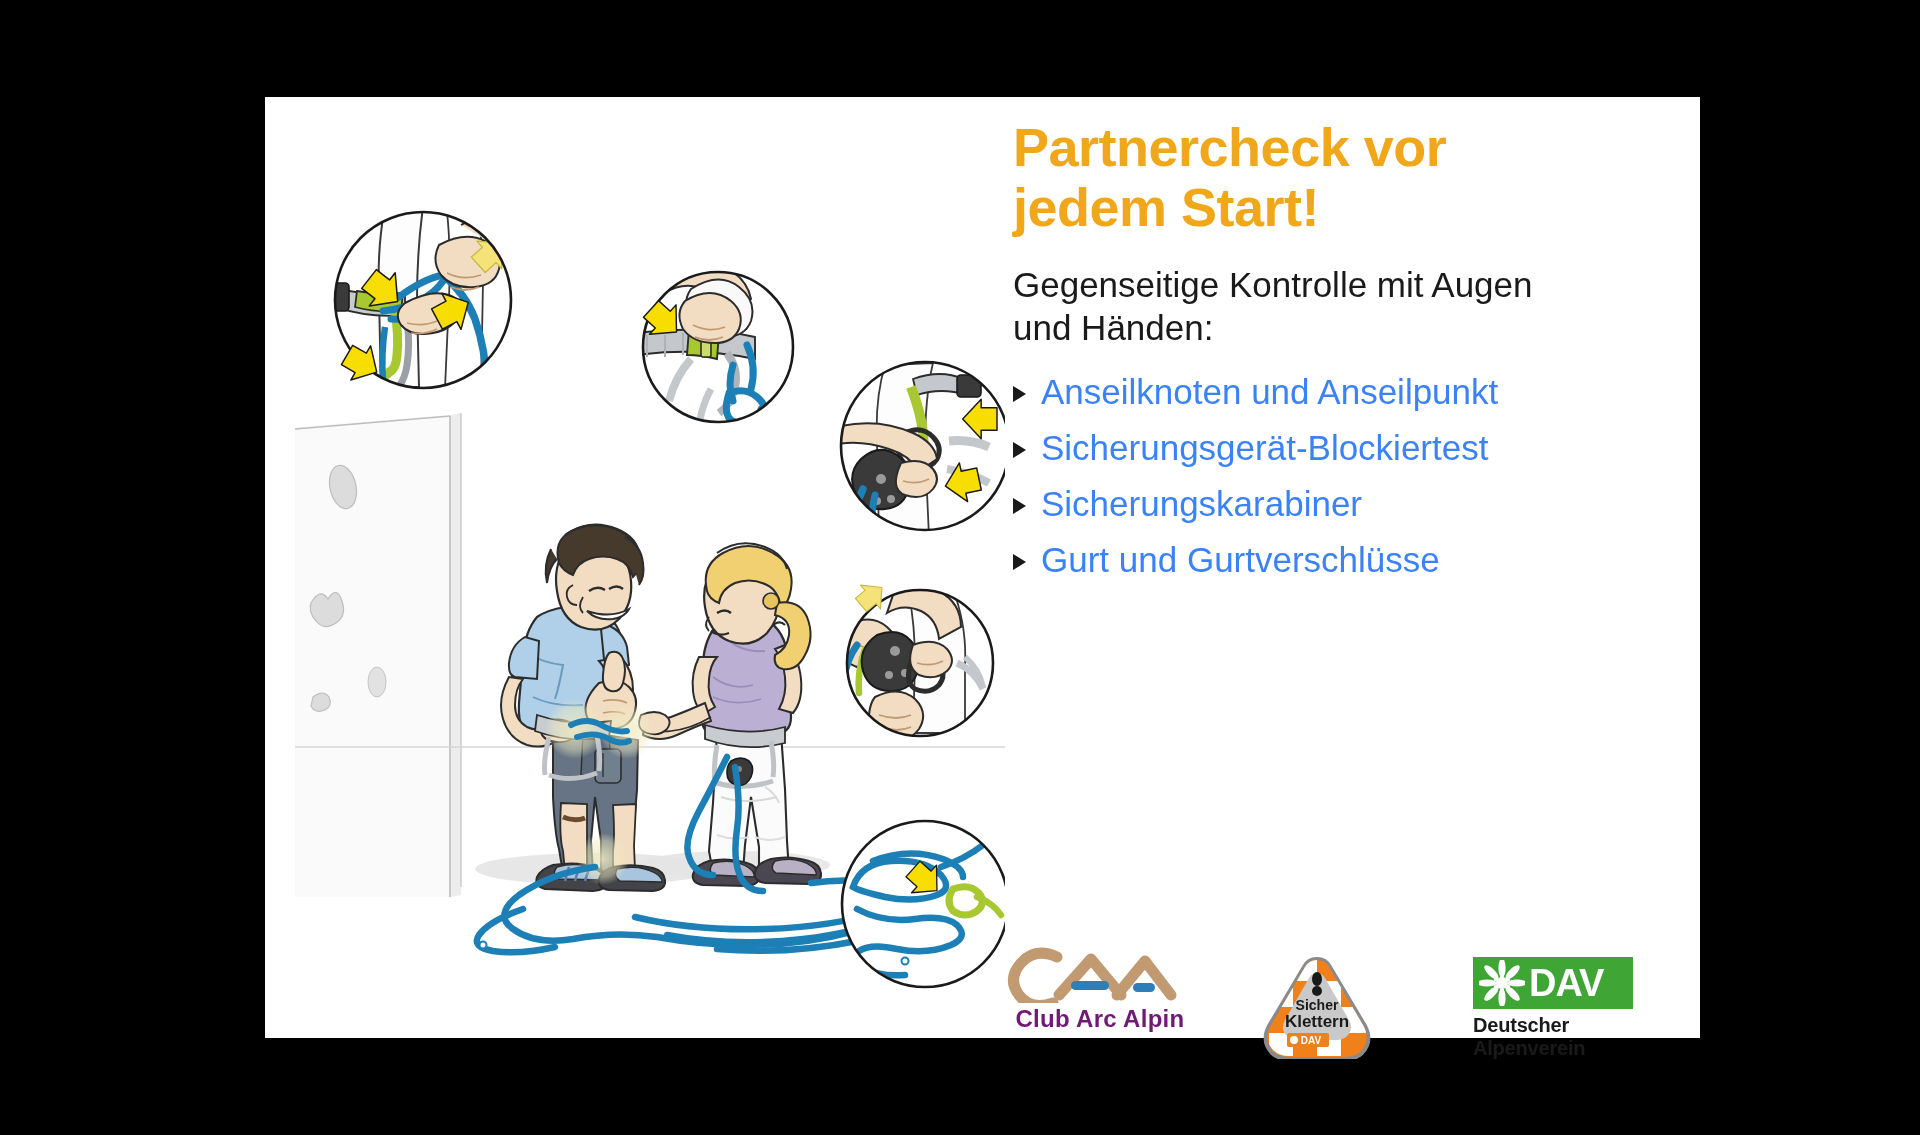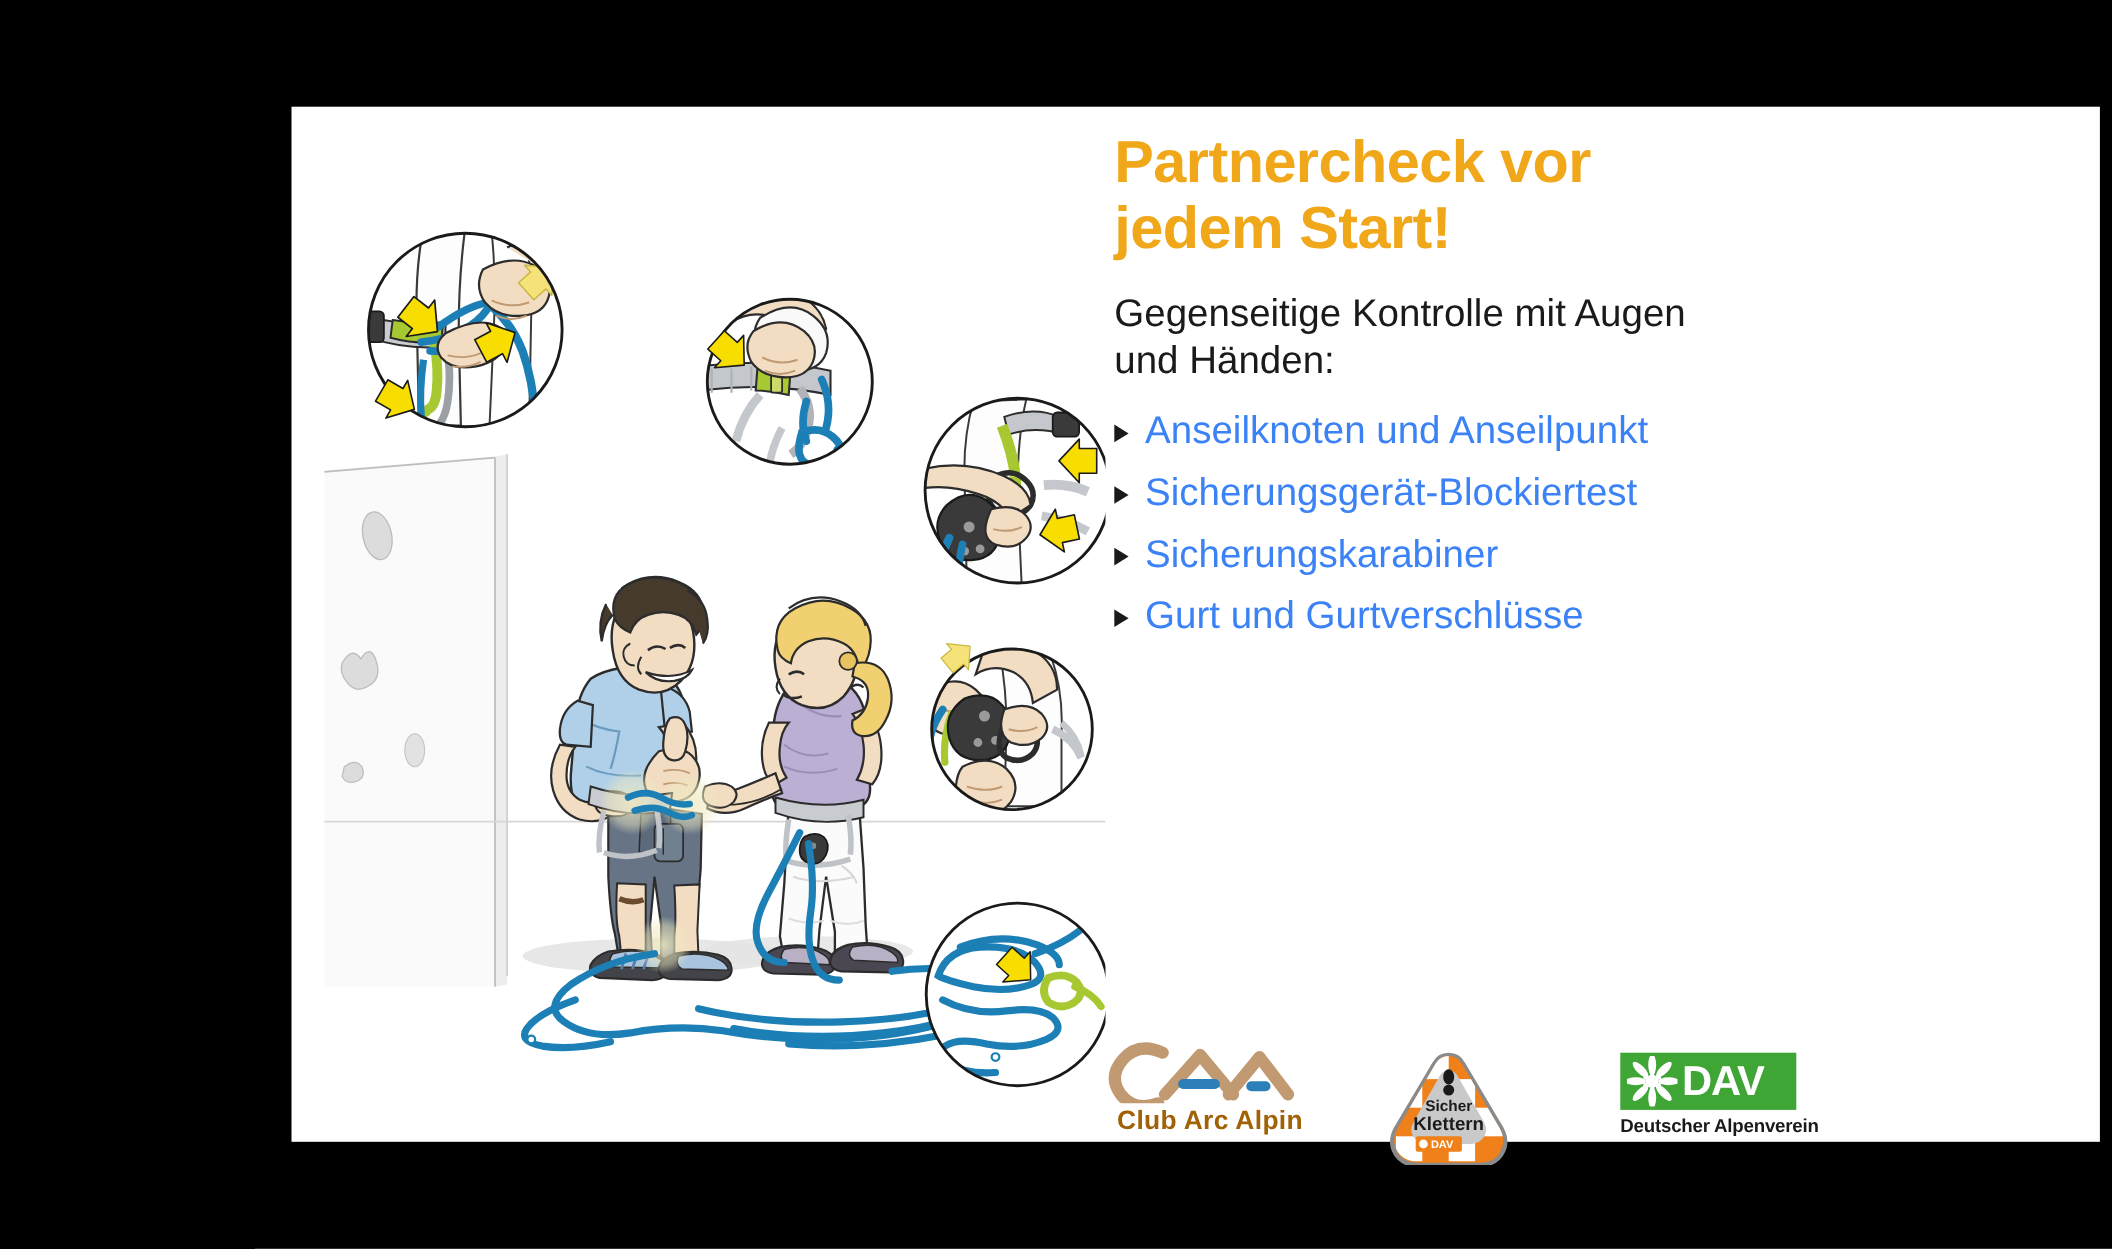--- a/index.html
+++ b/index.html
@@ -12,21 +12,21 @@
   }
   .stage {
     position: relative;
     width: 1920px; height: 1135px;
     background: #000000;
   }
   
   .slide {
     position: absolute;
     left: 265px; top: 97px;
-    width: 1644px; height: 941px;
+    width: 1435px; height: 941px;
     background: #ffffff;
   }
   
   .textcol {
     position: absolute;
     left: 748px; top: 20px;
     width: 600px;
   }
   .title {
     color: #F0A71A;
@@ -72,21 +72,21 @@
   
   .logo-caa {
     position: absolute; left: 0px; top: 8px;
     width: 190px; height: 90px;
   }
   .caa-mark { position: relative; width: 190px; height: 56px; }
   .caa-word {
     text-align: center;
     font-size: 24px;
     font-weight: bold;
-    color: #a16207;
+    color: #701a75;
     letter-spacing: 0.3px;
     margin-top: 2px;
   }
   
   .logo-sk {
     position: absolute; left: 258px; top: 16px;
     width: 108px; height: 104px;
   }
   
   .logo-dav {
@@ -101,21 +101,21 @@
   }
   .dav-letters {
     color: #ffffff;
     font-size: 38px;
     font-weight: bold;
     letter-spacing: -1px;
     margin-left: 4px;
   }
   .dav-caption {
     color: #1a1a1a;
-    font-size: 17px;
+    font-size: 20px;
     font-weight: bold;
     margin-top: 5px;
     letter-spacing: -0.2px;
   }
   
   .illus {
     position: absolute;
     left: 0px; top: 0px;
     width: 740px; height: 941px;
   }

